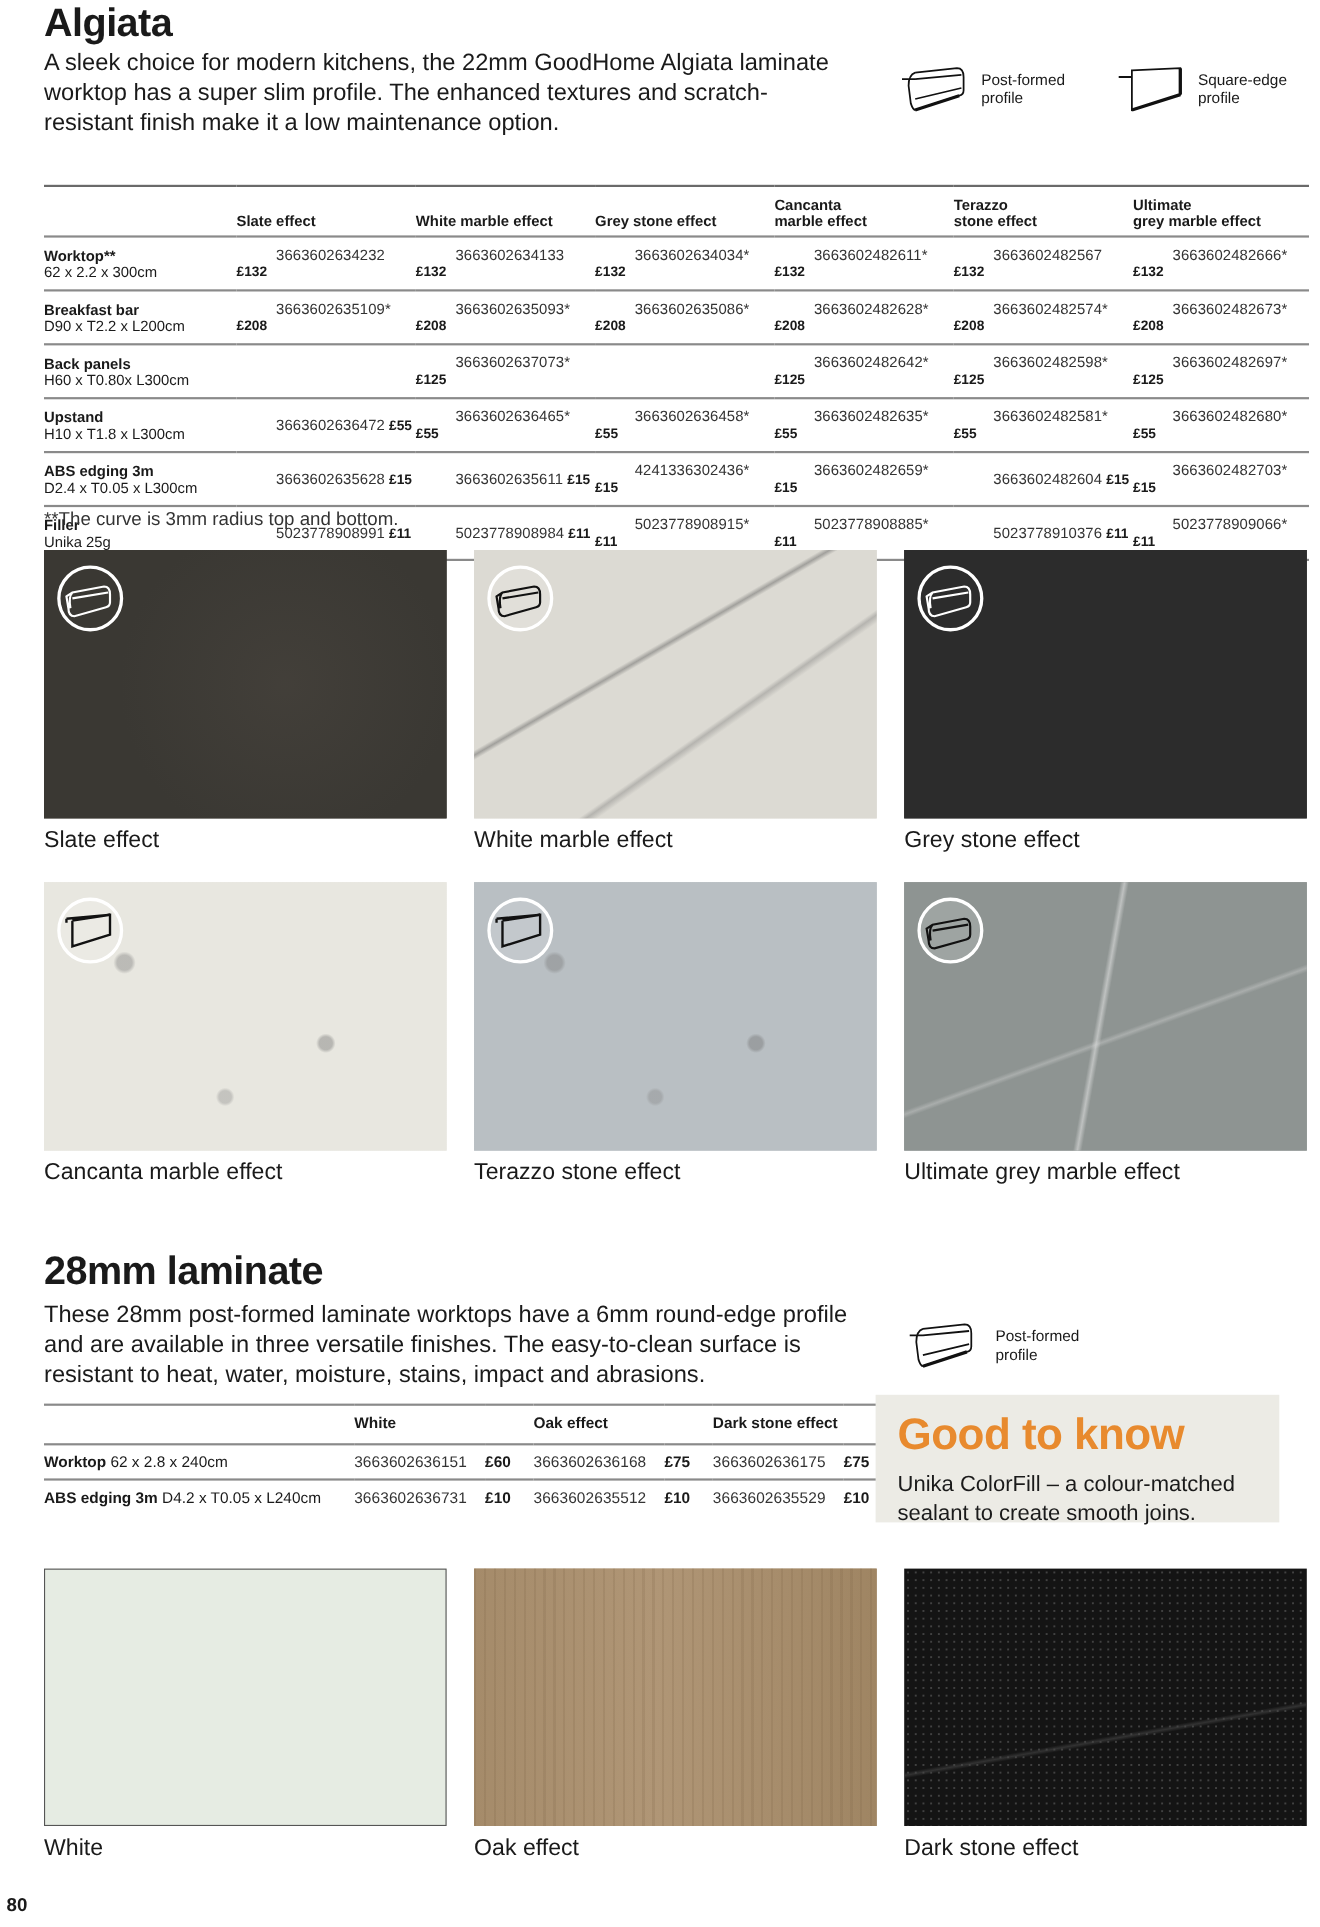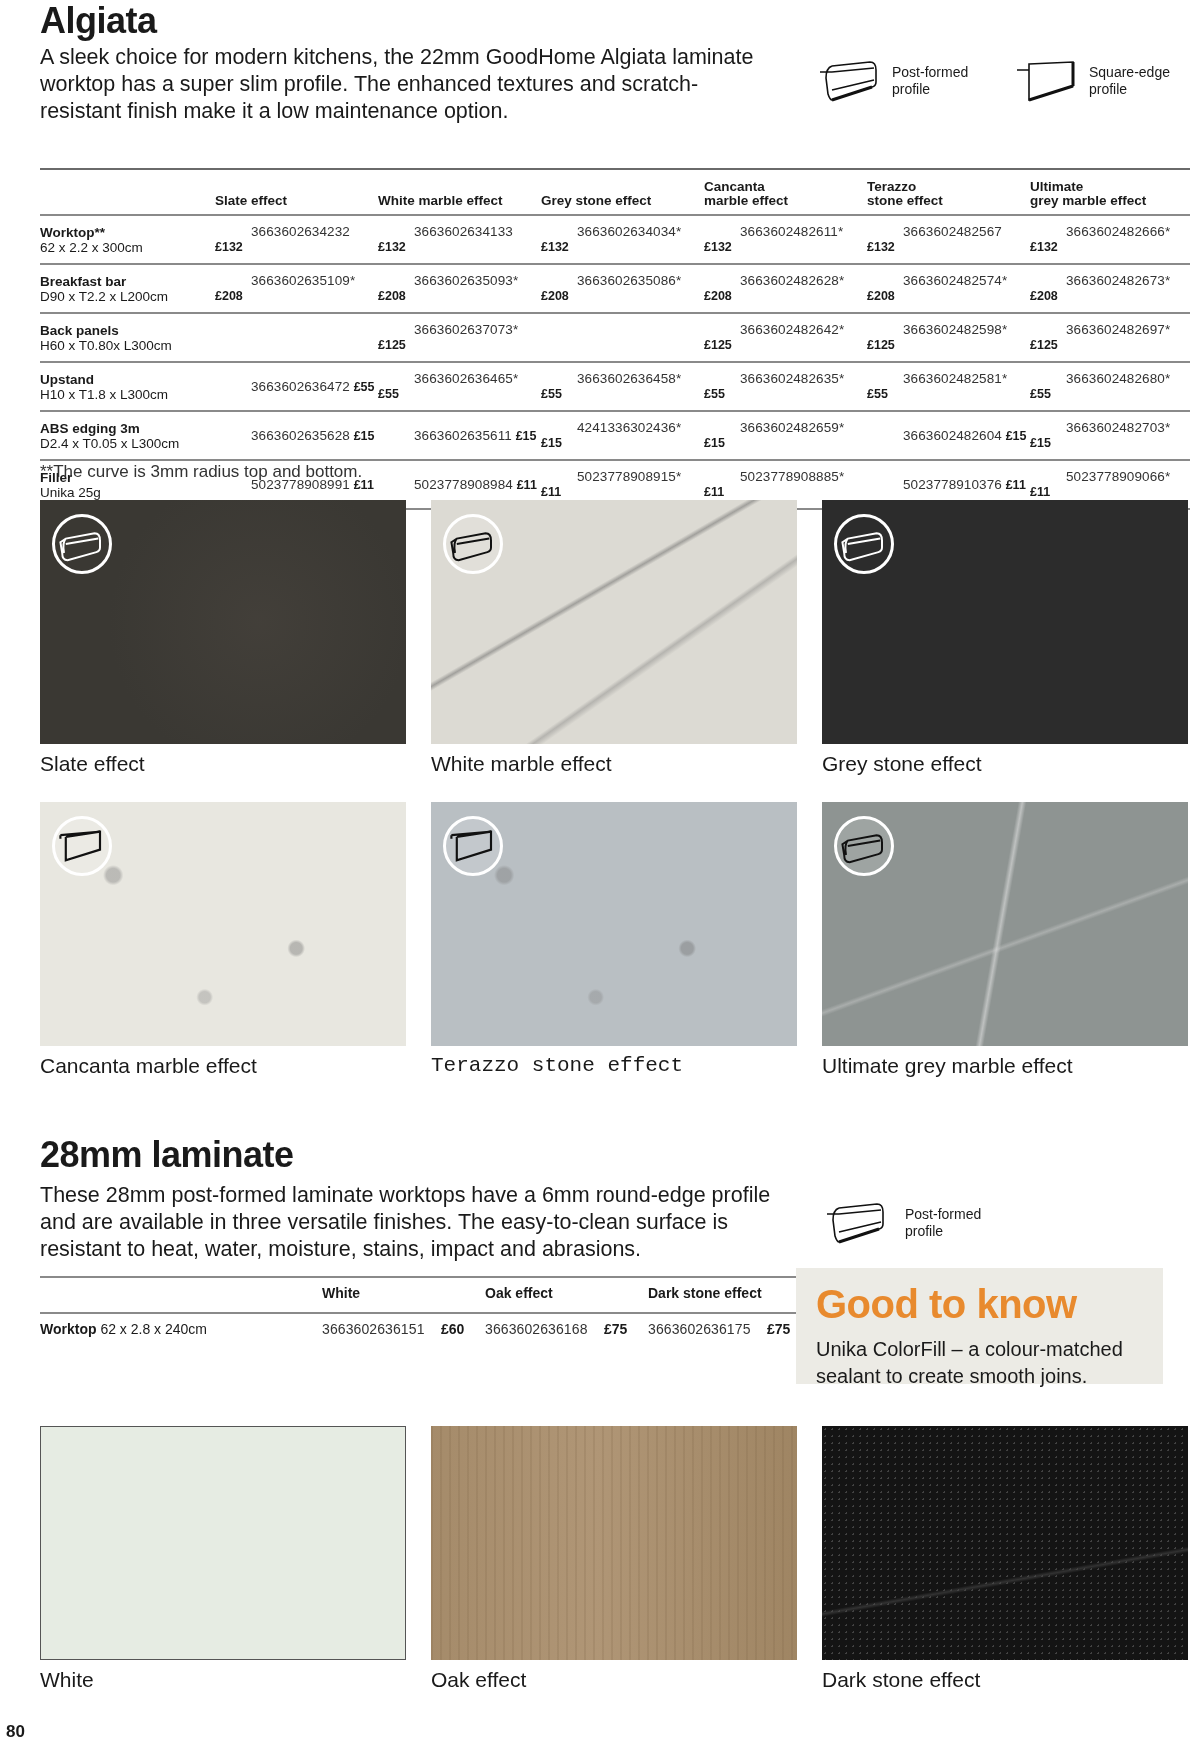--- a/index.html
+++ b/index.html
@@ -193,21 +193,21 @@
       <div class="badge" style="background:rgba(255,255,255,.15)"><svg width="54" height="54" viewBox="0 0 60 60">
           <path d="M6 18 L50 14 L50 34 L12 46 L12 20 M6 18 L6 22 M12 20 L50 14" fill="none" stroke="#111" stroke-width="2.4"></path>
         </svg></div>
     </div>
     <div class="cap" style="left: 40px; top: 1054px;">Cancanta marble effect</div>
     <div class="swatch" style="left: 431px; top: 802px; background: radial-gradient(circle at 20% 30%, rgba(120, 120, 120, 0.4) 2%, transparent 3%), radial-gradient(circle at 70% 60%, rgba(110, 110, 110, 0.4) 2%, transparent 3%), radial-gradient(circle at 45% 80%, rgba(130, 130, 130, 0.35) 2%, transparent 3%), linear-gradient(rgb(185, 191, 195), rgb(185, 191, 195)) rgb(185, 191, 195);">
       <div class="badge" style="background:rgba(255,255,255,.15)"><svg width="54" height="54" viewBox="0 0 60 60">
           <path d="M6 18 L50 14 L50 34 L12 46 L12 20 M6 18 L6 22 M12 20 L50 14" fill="none" stroke="#111" stroke-width="2.4"></path>
         </svg></div>
     </div>
-    <div class="cap" style="left: 431px; top: 1054px; font-family: Liberation Mono, monospace;">Terazzo stone effect</div>
+    <div class="cap" style="left: 431px; top: 1054px;">Terazzo stone effect</div>
     <div class="swatch" style="left: 822px; top: 802px; background: linear-gradient(100deg, transparent 48%, rgba(230, 230, 230, 0.55) 49%, transparent 50%), linear-gradient(160deg, transparent 55%, rgba(220, 220, 220, 0.35) 56%, transparent 57%), linear-gradient(rgb(142, 148, 146), rgb(142, 148, 146)) rgb(142, 148, 146);">
       <div class="badge" style="background:rgba(255,255,255,.15)"><svg width="54" height="54" viewBox="0 0 60 60">
           <path d="M6 28 L12 24 L44 18 Q50 18 50 26 L50 34 Q50 38 46 39 L14 48 Q8 48 8 40 Z M12 24 Q8 28 10 40 M12 30 L48 24" fill="none" stroke="#111" stroke-width="2.2"></path>
         </svg></div>
     </div>
     <div class="cap" style="left: 822px; top: 1054px;">Ultimate grey marble effect</div>
   </div>
 
 <div class="abs h1" style="left:40px;top:1134px;">28mm laminate</div>
 <div class="abs intro" style="left:40px;top:1182px;width:740px;">These 28mm post-formed laminate worktops have a 6mm round-edge profile and are available in three versatile finishes. The easy-to-clean surface is resistant to heat, water, moisture, stains, impact and abrasions.</div>
@@ -244,20 +244,29 @@
   <tbody id="t2body">
       <tr>
         <td><b>Worktop</b> <span>62 x 2.8 x 240cm</span></td>
         <td class="code">3663602636151</td>
         <td class="price">£60</td>
         <td class="code">3663602636168</td>
         <td class="price">£75</td>
         <td class="code">3663602636175</td>
         <td class="price">£75</td>
       </tr>
+      <tr>
+        <td><b>ABS edging 3m</b> <span>D4.2 x T0.05 x L240cm</span></td>
+        <td class="code">3663602636731</td>
+        <td class="price">£10</td>
+        <td class="code">3663602635512</td>
+        <td class="price">£10</td>
+        <td class="code">3663602635529</td>
+        <td class="price">£10</td>
+      </tr>
     </tbody>
 </table>
 
 <div class="gtk">
   <div class="title">Good to know</div>
   <div class="body">Unika ColorFill – a colour-matched sealant to create smooth joins.</div>
 </div>
 
 <div id="laminate-swatches">
     <div class="swatch" style="left: 40px; top: 1426px; height: 234px; background: rgb(230, 236, 227); border: 1px solid rgb(85, 85, 85); box-sizing: border-box;"></div>

